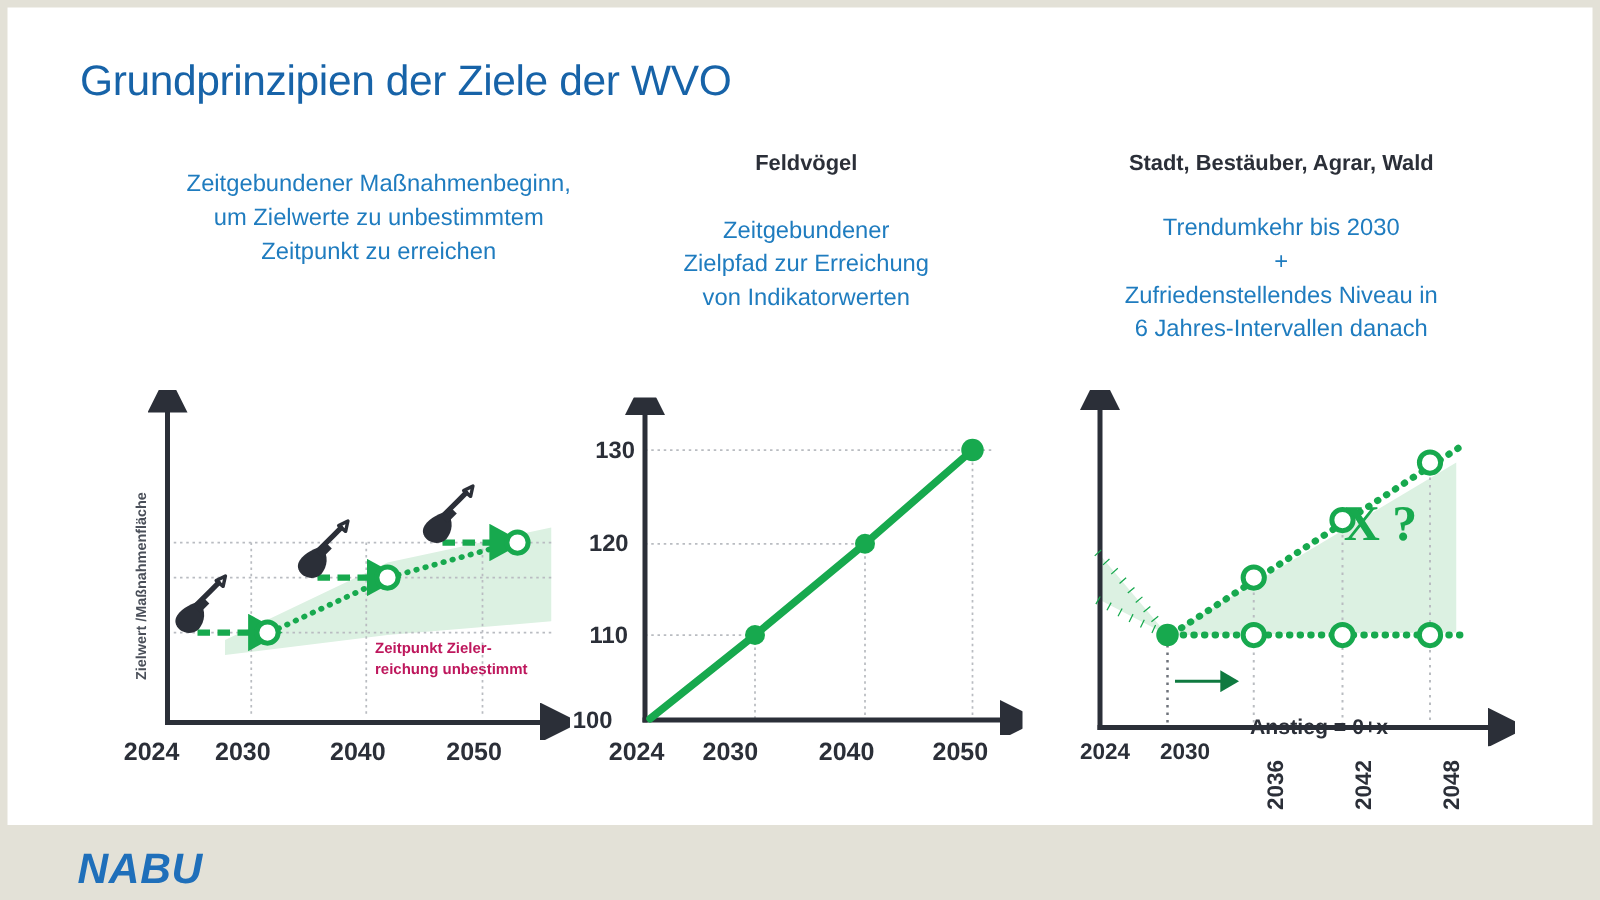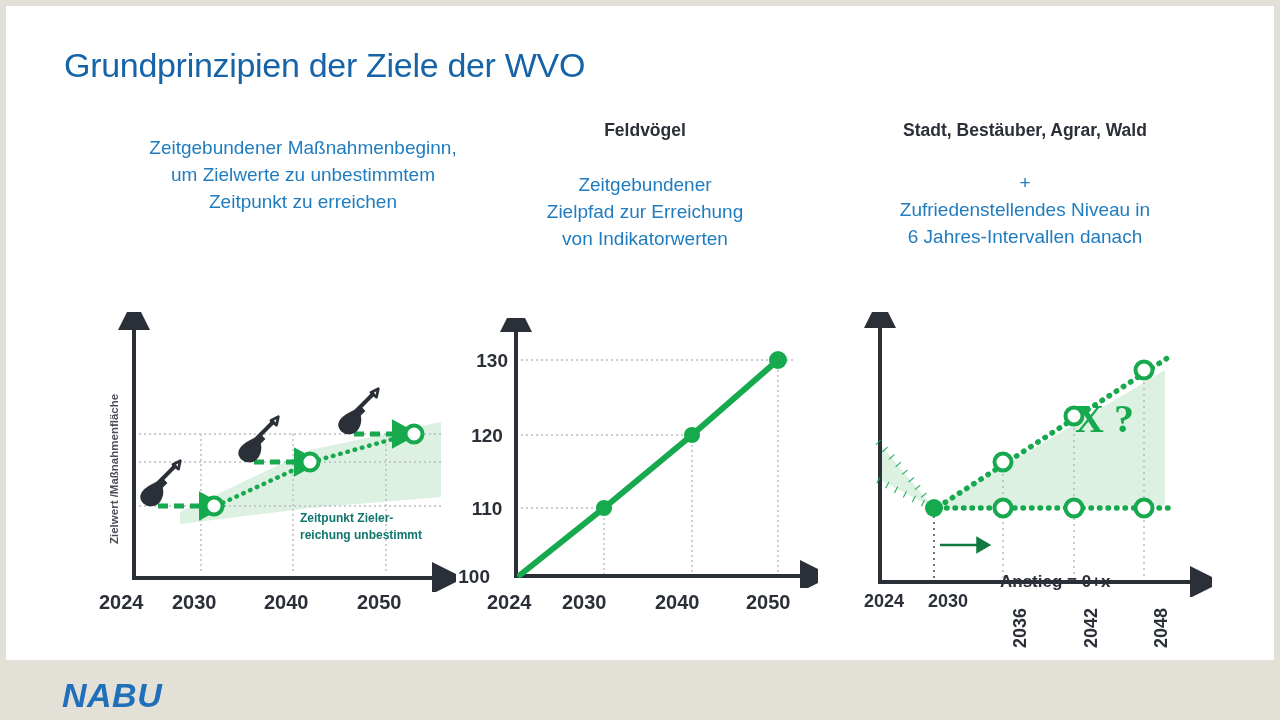--- a/index.html
+++ b/index.html
@@ -79,21 +79,21 @@
     transform:rotate(-90deg);
     transform-origin:left top;
   }
   .ytick{
     position:absolute;
     font-size:19px;font-weight:bold;color:#2b2f38;
     white-space:nowrap;text-align:right;
   }
   .note{
     position:absolute;
-    font-size:12px;font-weight:bold;color:#0f766e;
+    font-size:12px;font-weight:bold;color:#be185d;
     line-height:17px;white-space:nowrap;
   }
   .anstieg{
     position:absolute;
     font-size:17px;font-weight:bold;color:#2b2f38;
     white-space:nowrap;
   }
   .xq{
     position:absolute;
     font-family:"Liberation Serif", serif;
@@ -229,20 +229,21 @@
   <div class="xtick" style="left:487px;top:591px;">2024</div>
   <div class="xtick" style="left:562px;top:591px;">2030</div>
   <div class="xtick" style="left:655px;top:591px;">2040</div>
   <div class="xtick" style="left:746px;top:591px;">2050</div>
 
   <div class="col col3">
     <div class="col-head">
       <div>Stadt, Bestäuber, Agrar, Wald</div>
     </div>
     <div class="col-sub">
+      <div>Trendumkehr bis 2030</div>
       <div>+</div>
       <div>Zufriedenstellendes Niveau in</div>
       <div>6 Jahres-Intervallen danach</div>
     </div>
   </div>
 
   <div class="chart" style="left:862px;top:312px;">
     <svg width="350" height="285" viewBox="0 0 350 285">
 
       <polygon points="72,196 303,58 303,194 72,196" fill="#dcf1e2"></polygon>

